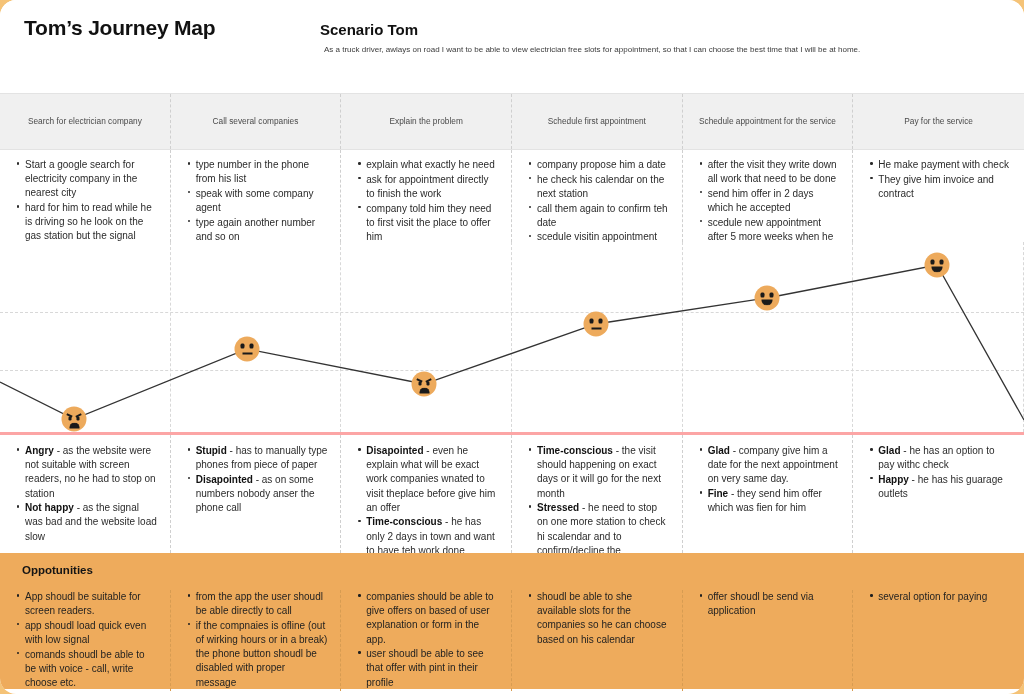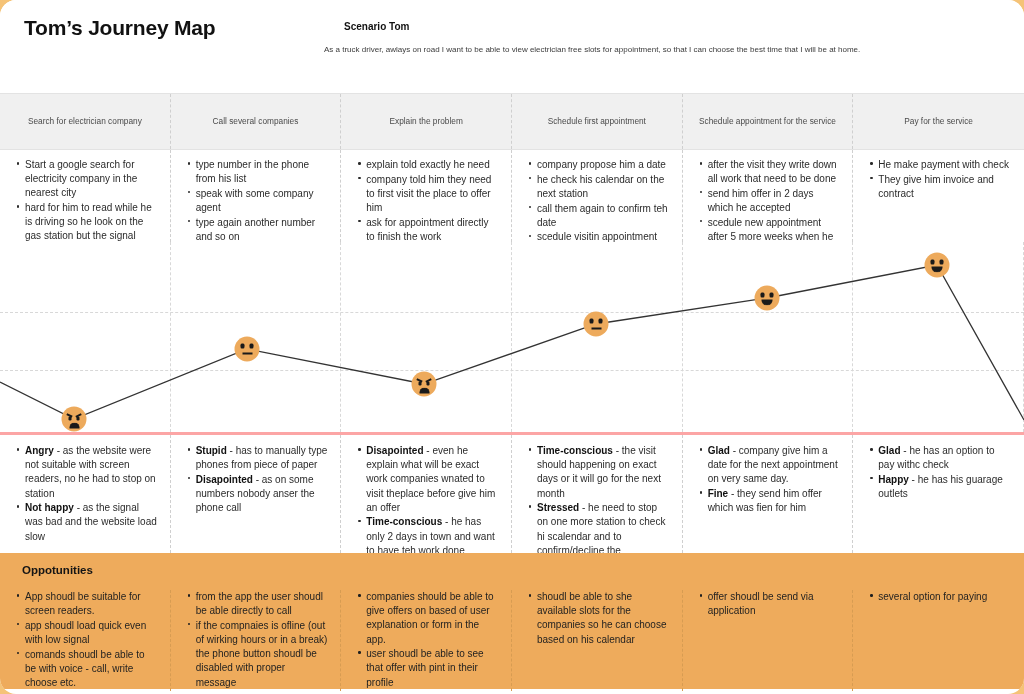--- a/index.html
+++ b/index.html
@@ -13,22 +13,22 @@
     position:relative;width:1024px;height:694px;
     background:#ffffff;border-radius:16px;overflow:hidden;
   }
   
   .header{position:relative;height:93px;background:#fff;}
   .title{
     position:absolute;left:24px;top:16px;
     font-size:21px;font-weight:bold;color:#111;letter-spacing:-.2px;
   }
   .scenario-title{
-    position:absolute;left:344px;top:21px;
-    font-size:10px;font-weight:bold;color:#111;text-align:right;
+    position:absolute;left:320px;top:21px;
+    font-size:15px;font-weight:bold;color:#111;text-align:right;
   }
   .scenario-text{
     position:absolute;left:324px;top:45px;width:680px;
     font-size:8px;color:#3b3b3b;line-height:1.35;
   }
   
   .strip{position:relative;display:flex;width:1024px;}
   .col{
     position:relative;flex:0 0 170.6667px;width:170.6667px;
     box-sizing:border-box;
@@ -140,23 +140,23 @@
       </div>
     <div class="col">
         <ul class="b">
           <li>type number in the phone from his list</li>
           <li>speak with some company agent</li>
           <li>type again another number and so on</li>
         </ul>
       </div>
     <div class="col">
         <ul class="b">
-          <li>explain told exactly he need</li>
+          <li>explain what exactly he need</li>
+          <li>ask for appointment directly to finish the work</li>
           <li>company told him they need to first visit the place to offer him</li>
-          <li>ask for appointment directly to finish the work</li>
         </ul>
       </div>
     <div class="col">
         <ul class="b">
           <li>company propose him a date</li>
           <li>he check his calendar on the next station</li>
           <li>call them again to confirm teh date</li>
           <li>scedule visitin appointment after 3 weeks when he will be at home</li>
         </ul>
       </div>

